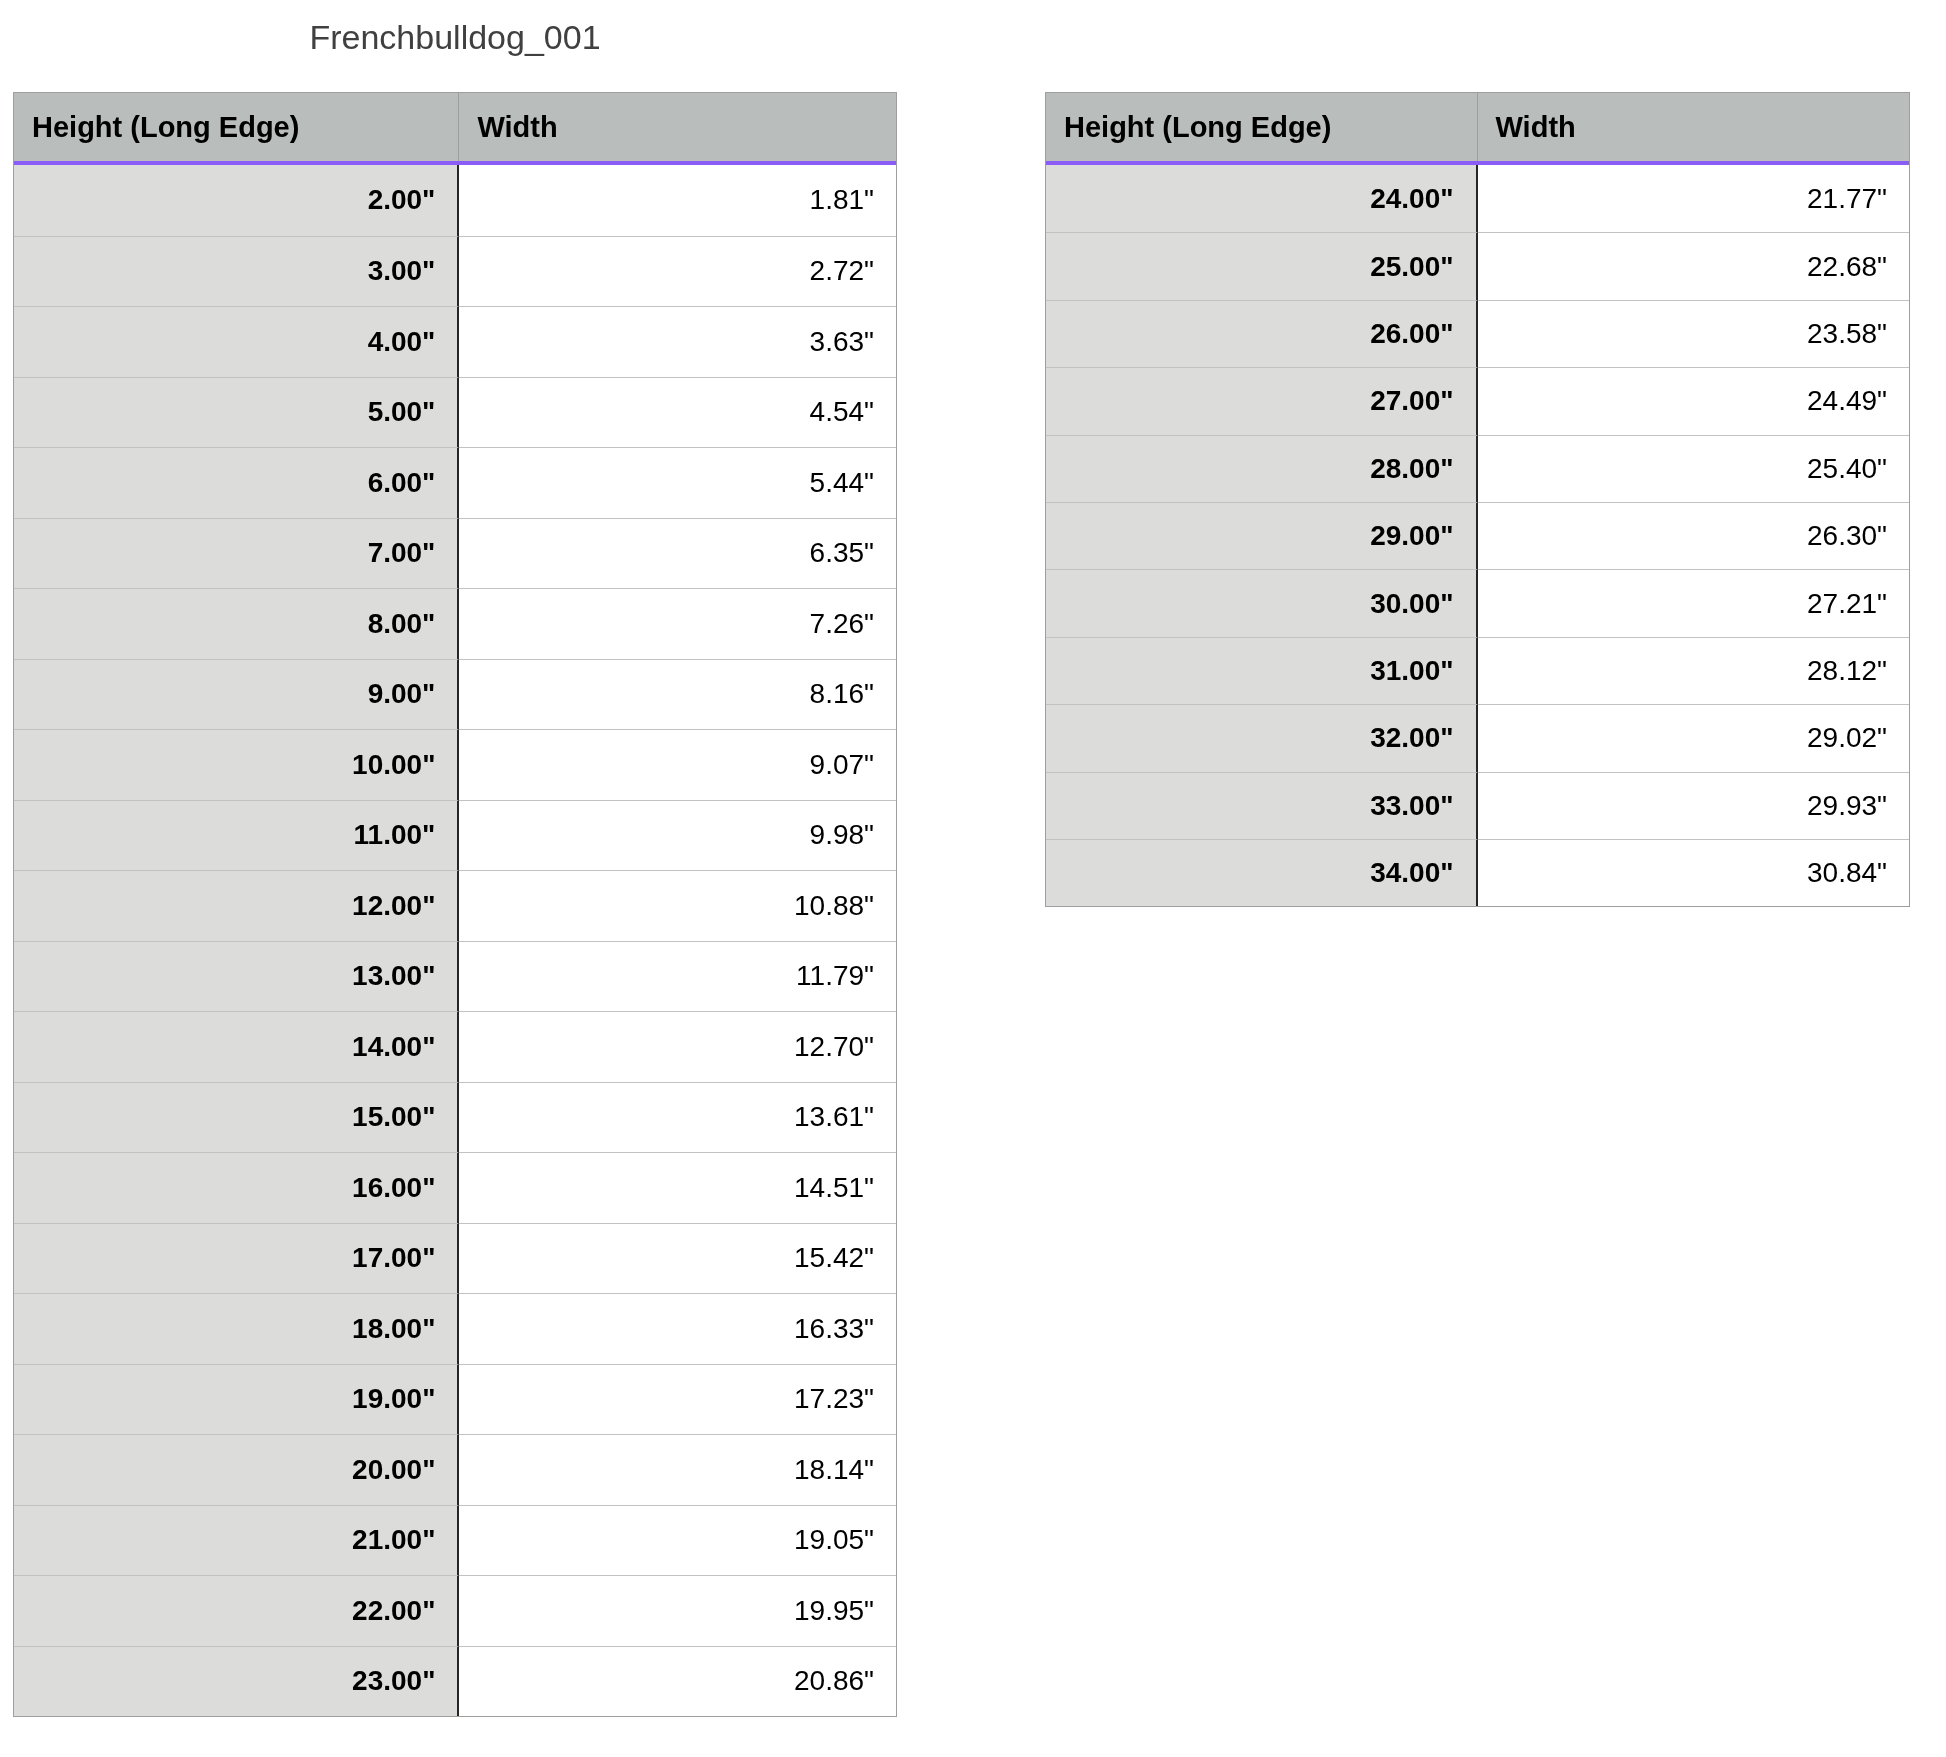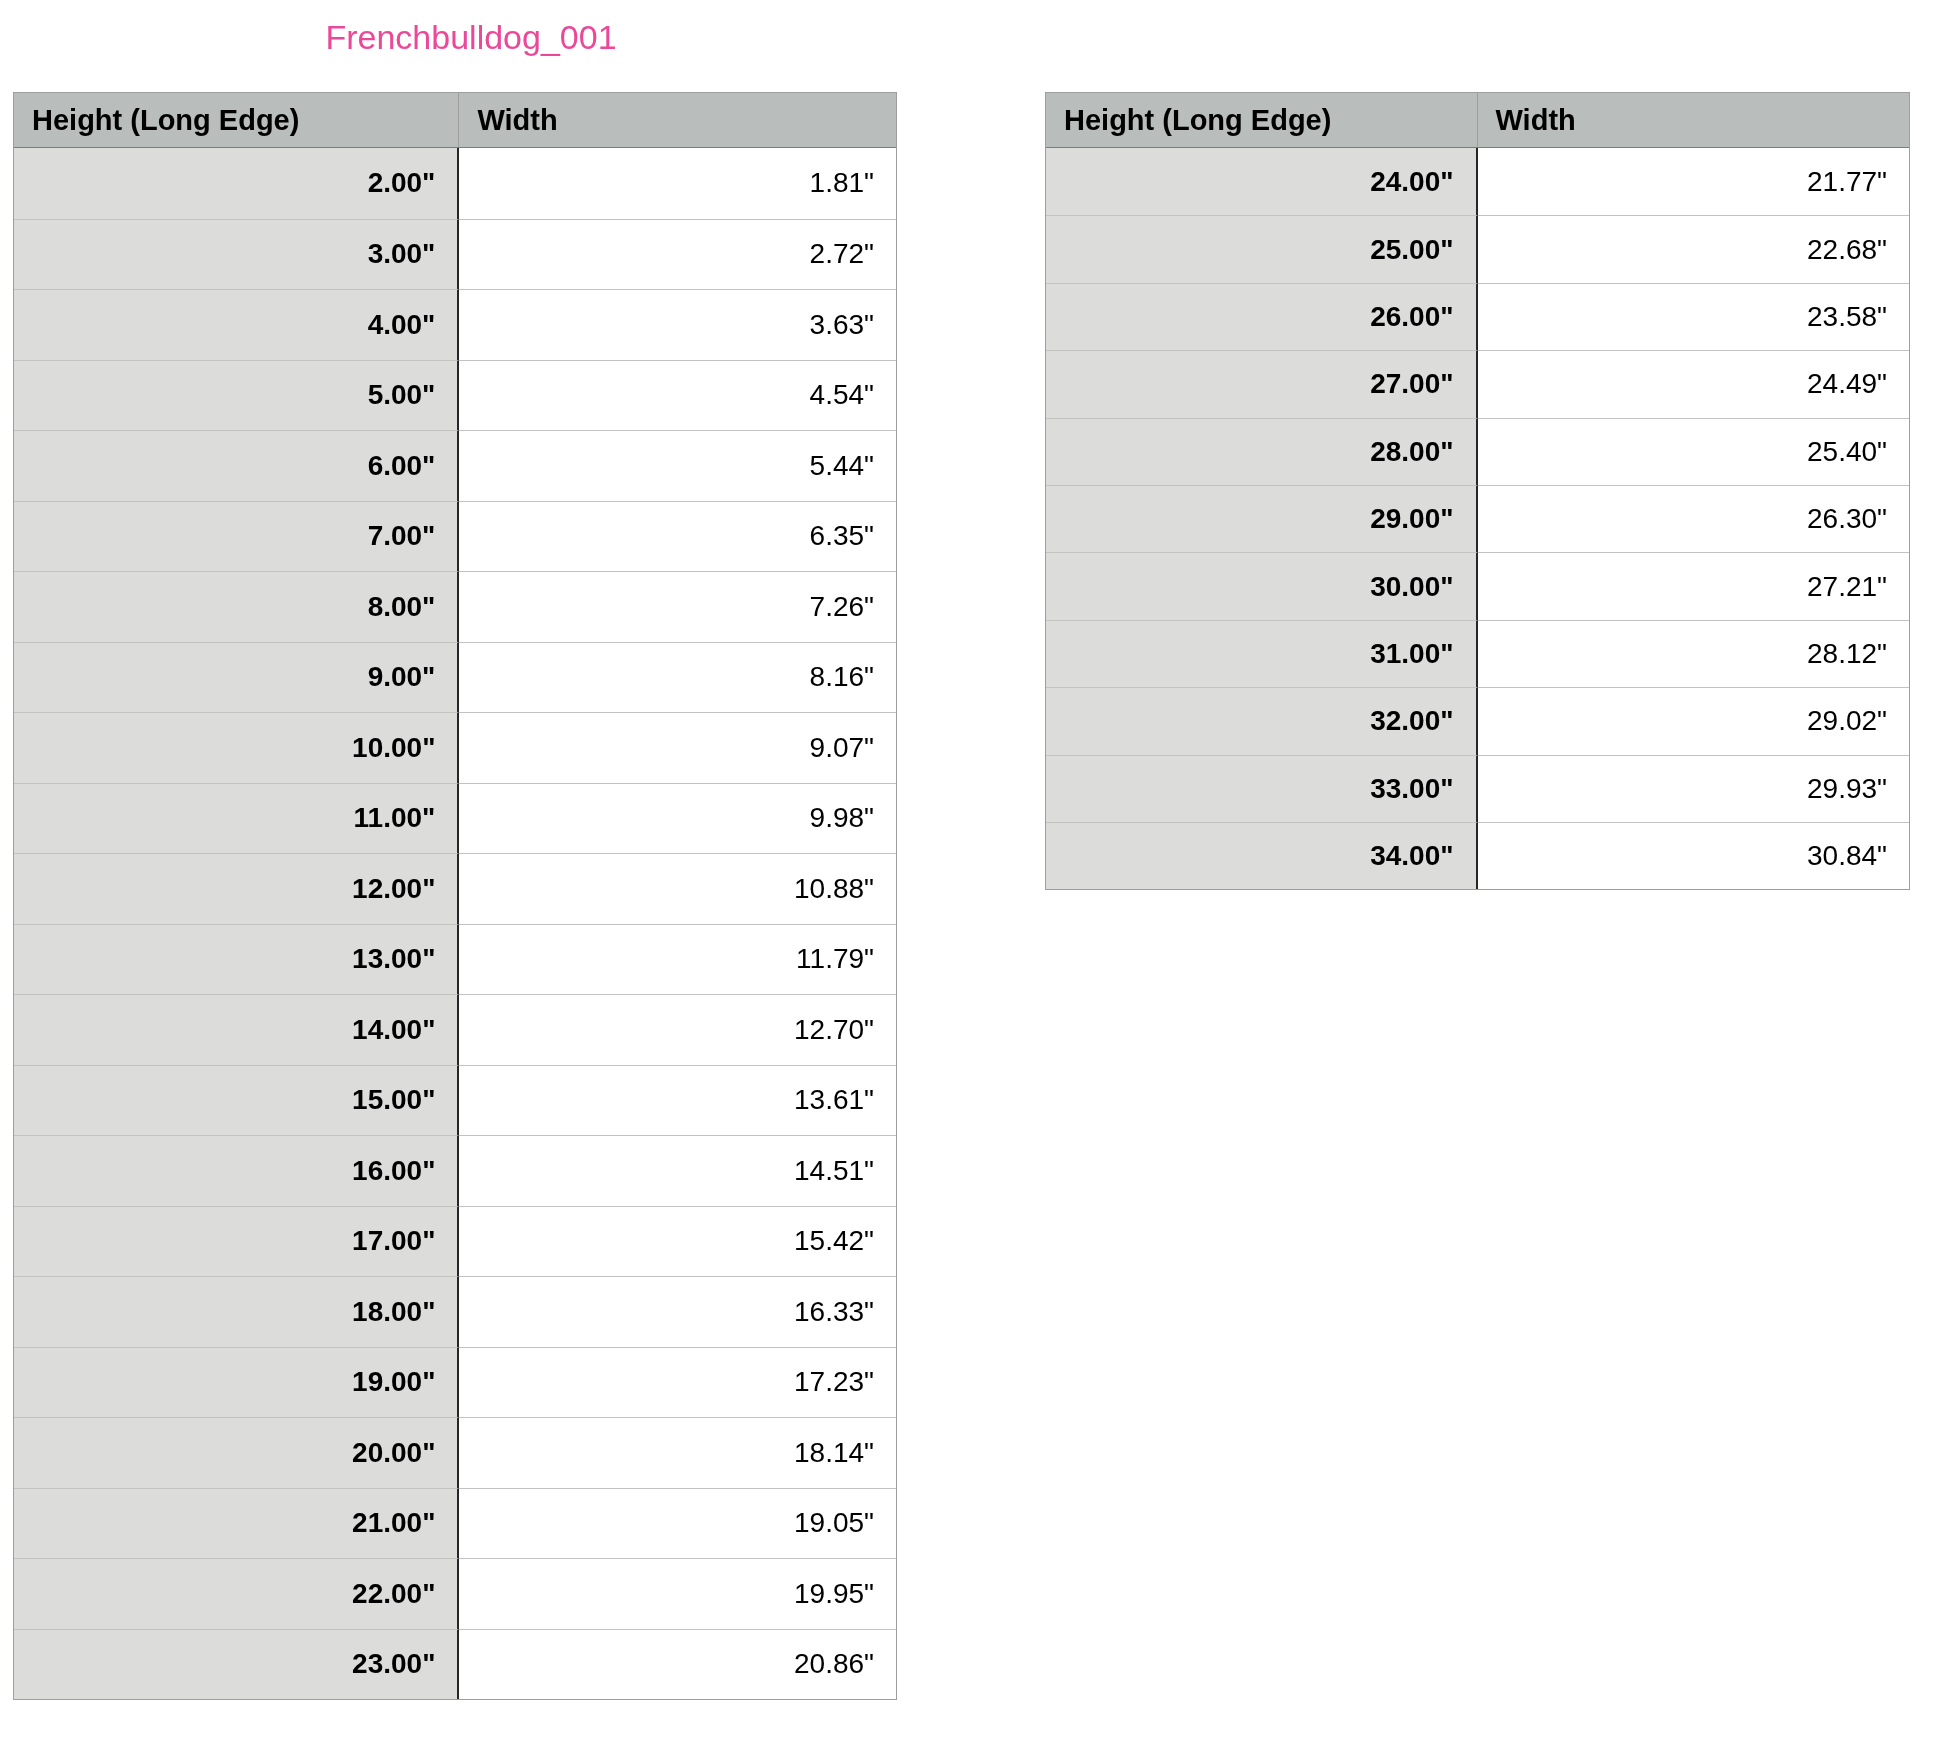--- a/index.html
+++ b/index.html
@@ -11,45 +11,45 @@
     position: relative;
     width: 1946px;
     height: 1757px;
     background: #ffffff;
     font-family: "Liberation Sans", sans-serif;
     color: #000;
     overflow: hidden;
   }
   .doc-title {
     position: absolute;
-    left: 29px;
+    left: 13px;
     top: 18px;
     width: 884px;
     text-align: center;
     font-size: 34px;
     font-weight: 400;
-    color: #ec4899;
+    color: #404040;
     letter-spacing: 0px;
   }
   .size-table {
     position: absolute;
     top: 92px;
     box-sizing: border-box;
     border: 1px solid #9e9e9e;
     background: #fff;
   }
   .left-table  { left: 13px;   width: 884px; }
   .right-table { left: 1045px; width: 865px; }
 
   .thead {
     display: flex;
     box-sizing: border-box;
-    height: 55px;
+    height: 72px;
     background: #b9bdbb;
-    border-bottom: 1px solid #8b5cf6;
+    border-bottom: 4px solid #8b5cf6;
   }
   .th {
     box-sizing: border-box;
     display: flex;
     align-items: center;
     padding-left: 18px;
     font-size: 29px;
     font-weight: 700;
     color: #000;
   }

